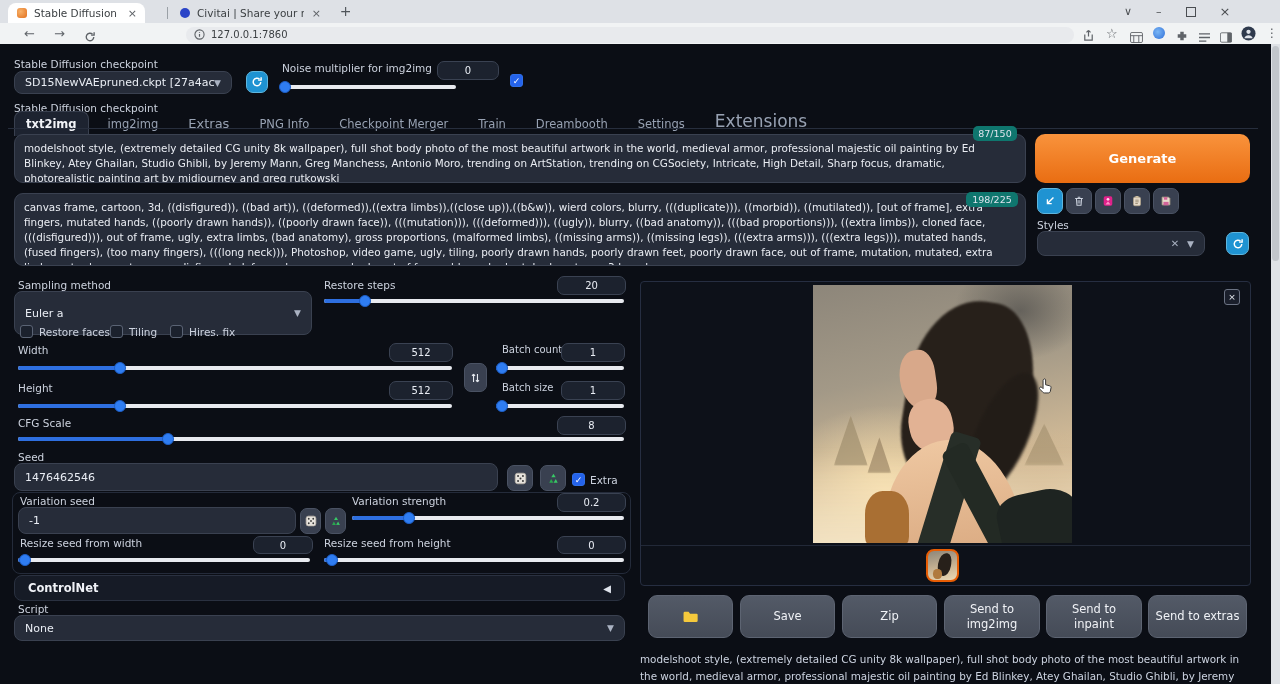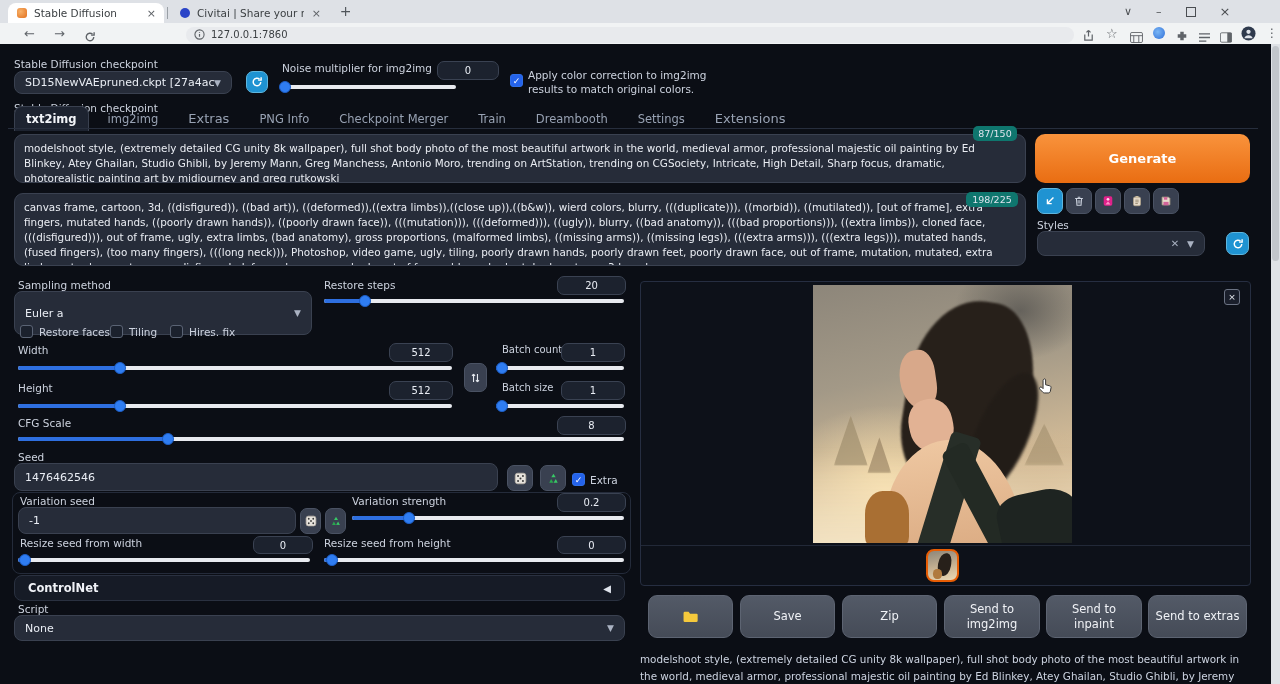--- a/index.html
+++ b/index.html
@@ -46,21 +46,21 @@
     align-items:center;justify-content:center;text-align:center;line-height:1.3;box-sizing:border-box;}
   .glayer{position:absolute;}
 </style>
 </head>
 <body>
 
 <div id="screen">
 
   <div class="abs tabstrip"></div>
 
-  <div class="abs btab" style="left:8px;width:156px;background:#fff;">
+  <div class="abs btab" style="left:8px;width:137px;background:#fff;">
     <span class="fav" style="background:radial-gradient(circle at 35% 35%,#f8b26a,#e2701d);"></span>
     <span class="ttl">Stable Diffusion</span>
     <span class="tx">×</span>
   </div>
   <div class="abs" style="left:167px;top:7px;width:1px;height:12px;background:#9aa0a6;"></div>
   <div class="abs btab" style="left:171px;width:158px;">
     <span class="fav" style="background:#2a44c7;border-radius:50%;"></span>
     <span class="ttl">Civitai | Share your models</span>
     <span class="tx">×</span>
   </div>
@@ -149,32 +149,31 @@
   </div>
 
   <span class="lbl" style="left:282px;top:62px;">Noise multiplier for img2img</span>
   <div class="vbox" style="left:437px;top:61px;width:60px;">0</div>
   <div class="slider" style="left:280px;top:80px;width:176px;">
     <div class="track"></div>
       <div class="fill" style="width:3%;"></div>
       <div class="knob" style="left:3%;"></div>
   </div>
   <div class="cb on" style="left:510px;top:74px;">✓</div>
-  <span class="lbl" style="left:528px;top:68px;width:205px;white-space:normal;line-height:1.35;">Apply color correction to img2img results to match original colors.</span>
 
   <div class="abs" style="left:14px;top:106px;display:flex;gap:8px;align-items:flex-end;">
     <div style="padding:5px 11px;background:#1d2330;border:1px solid #39404f;border-bottom:none;border-radius:8px 8px 0 0;color:#f2f4f8;font-size:11.5px;font-weight:bold;text-align:center;">txt2img</div>
     <div style="padding:5px 11px;color:#98a2b3;font-size:11.5px;">img2img</div>
     <div style="padding:5px 11px;color:#98a2b3;font-size:13px;">Extras</div>
     <div style="padding:5px 11px;color:#98a2b3;font-size:11.5px;">PNG Info</div>
     <div style="padding:5px 11px;color:#98a2b3;font-size:11.5px;">Checkpoint Merger</div>
     <div style="padding:5px 11px;color:#98a2b3;font-size:11.5px;">Train</div>
     <div style="padding:5px 11px;color:#98a2b3;font-size:11.5px;">Dreambooth</div>
     <div style="padding:5px 11px;color:#98a2b3;font-size:11.5px;">Settings</div>
-    <div style="padding:5px 11px;color:#98a2b3;font-size:13px;">Extensions</div>
+    <div style="padding:5px 11px;color:#98a2b3;font-size:17px;">Extensions</div>
   </div>
   <div class="abs" style="left:8px;top:128px;width:1250px;height:1px;background:#272e3d;"></div>
 
   <div class="counter" style="left:973px;top:126px;width:44px;height:15px;">87/150</div>
   <div class="textarea" style="left:14px;top:134px;width:1012px;height:49px;">modelshoot style, (extremely detailed CG unity 8k wallpaper), full shot body photo of the most beautiful artwork in the world, medieval armor, professional majestic oil painting by Ed Blinkey, Atey Ghailan, Studio Ghibli, by Jeremy Mann, Greg Manchess, Antonio Moro, trending on ArtStation, trending on CGSociety, Intricate, High Detail, Sharp focus, dramatic, photorealistic painting art by midjourney and greg rutkowski</div>
 
   <div class="counter" style="left:966px;top:192px;width:52px;height:15px;">198/225</div>
   <div class="textarea" style="left:14px;top:193px;width:1012px;height:73px;">canvas frame, cartoon, 3d, ((disfigured)), ((bad art)), ((deformed)),((extra limbs)),((close up)),((b&amp;w)), wierd colors, blurry, (((duplicate))), ((morbid)), ((mutilated)), [out of frame], extra fingers, mutated hands, ((poorly drawn hands)), ((poorly drawn face)), (((mutation))), (((deformed))), ((ugly)), blurry, ((bad anatomy)), (((bad proportions))), ((extra limbs)), cloned face, (((disfigured))), out of frame, ugly, extra limbs, (bad anatomy), gross proportions, (malformed limbs), ((missing arms)), ((missing legs)), (((extra arms))), (((extra legs))), mutated hands, (fused fingers), (too many fingers), (((long neck))), Photoshop, video game, ugly, tiling, poorly drawn hands, poorly drawn feet, poorly drawn face, out of frame, mutation, mutated, extra limbs, extra legs, extra arms, disfigured, deformed, cross-eye, body out of frame, blurry, bad art, bad anatomy, 3d render</div>
 
   <div class="abs" style="left:1035px;top:134px;width:215px;height:49px;border-radius:10px;

